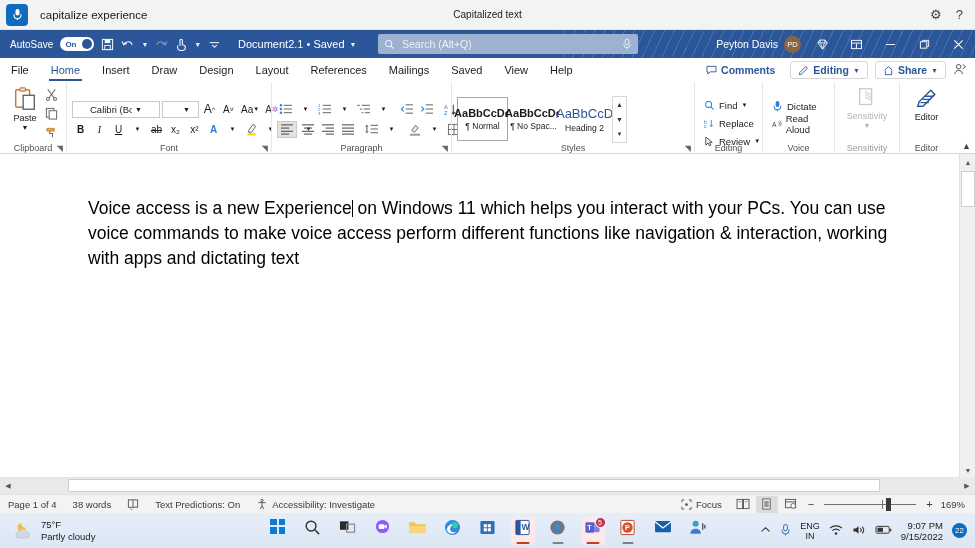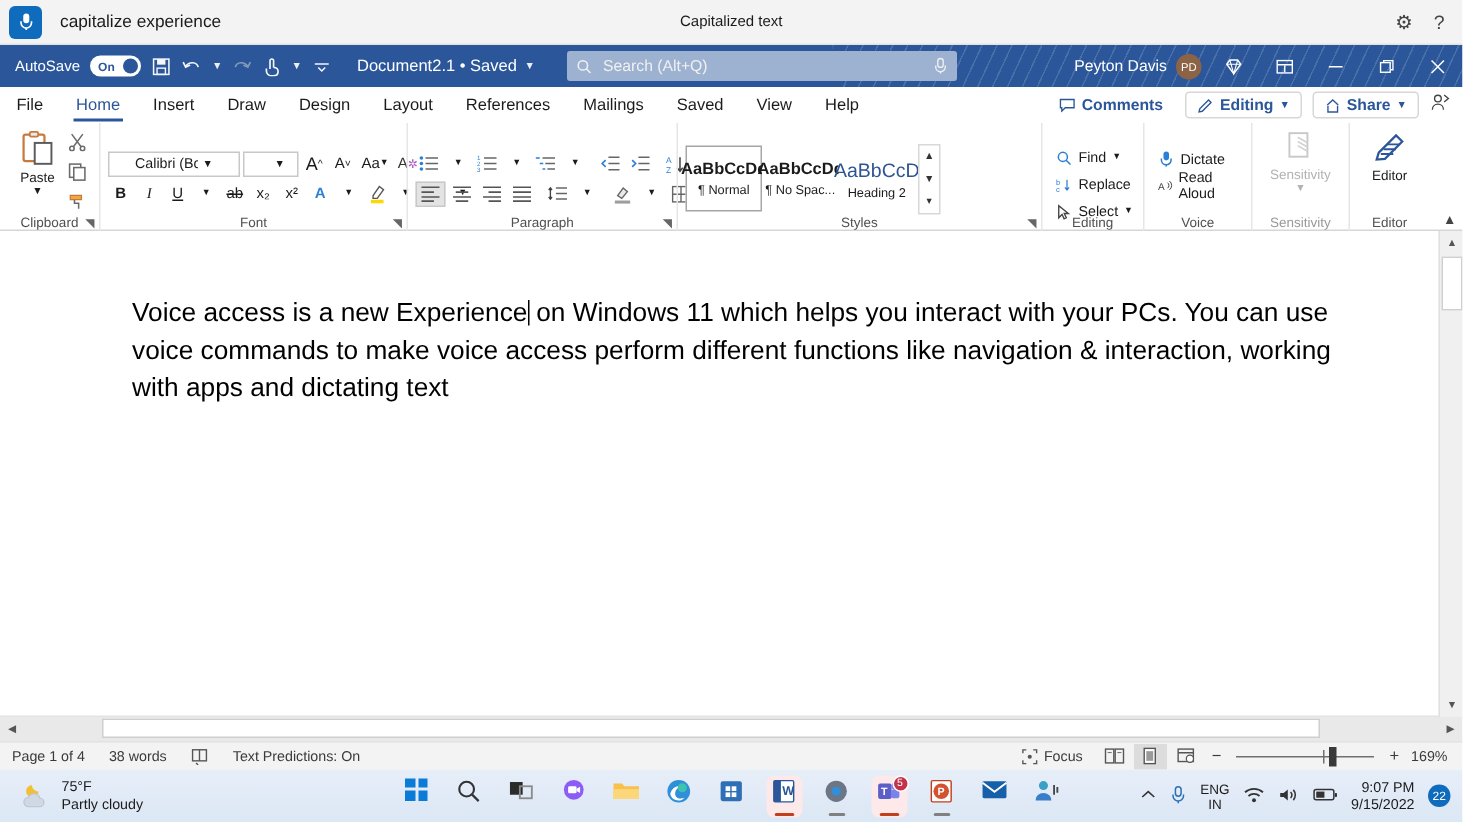--- a/index.html
+++ b/index.html
@@ -649,21 +649,21 @@
                 <text x="0" y="6" font-size="5.5" fill="#2b7fd4" font-family="Liberation Sans">b</text>
                 <text x="0" y="11" font-size="5.5" fill="#2b7fd4" font-family="Liberation Sans">c</text>
                 <path d="M8 2v7M6.5 7.5 8 9.5l1.5-2" fill="none" stroke="#2b7fd4" stroke-width=".9"></path>
               </svg>
             <span>Replace</span>
           </div>
           <div class="erow">
             <svg width="11" height="11" viewBox="0 0 12 12">
                 <path d="M2 1.2 2 10l2.4-2.4 1.5 3.2 1.6-.8-1.5-3.1H9Z" fill="none" stroke="#444" stroke-width="1"></path>
               </svg>
-            <span>Select</span>
+            <span>Review</span>
             <span style="font-size:6px">▼</span>
           </div>
         </div>
       </div>
       <div class="glabel">Editing</div>
     </div>
 
     <div class="group" style="width:72px">
       <div class="gbody" style="align-items:flex-start;padding-top:4px">
         <div class="editgrp">
@@ -749,20 +749,27 @@
     <div class="st-item">
       <svg width="12" height="12" viewBox="0 0 13 13">
           <rect x="1.5" y="2" width="10" height="8" fill="none" stroke="#555" stroke-width="1"></rect>
           <line x1="6.5" y1="2" x2="6.5" y2="10" stroke="#555" stroke-width="1"></line>
           <path d="M4 11.5 5.5 13" stroke="#555" stroke-width="1"></path>
         </svg>
     </div>
     <div class="st-item">
         <span>Text Predictions: On</span>
       </div>
+    <div class="st-item">
+      <svg width="12" height="12" viewBox="0 0 13 13">
+          <circle cx="6.5" cy="2.5" r="1.3" fill="none" stroke="#555" stroke-width="1"></circle>
+          <path d="M2.5 5h8M6.5 5v3.5M6.5 8.5 4.5 12M6.5 8.5 8.5 12" fill="none" stroke="#555" stroke-width="1"></path>
+        </svg>
+      <span>Accessibility: Investigate</span>
+    </div>
 
     <div class="st-right">
       <div class="st-item">
         <svg width="11" height="11" viewBox="0 0 12 12">
             <path d="M1 3.5V1h2.5M8.5 1H11v2.5M11 8.5V11H8.5M3.5 11H1V8.5" fill="none" stroke="#555" stroke-width="1"></path>
             <circle cx="6" cy="6" r="1.5" fill="#555"></circle>
           </svg>
         <span>Focus</span>
       </div>
       <div class="viewbtn">

